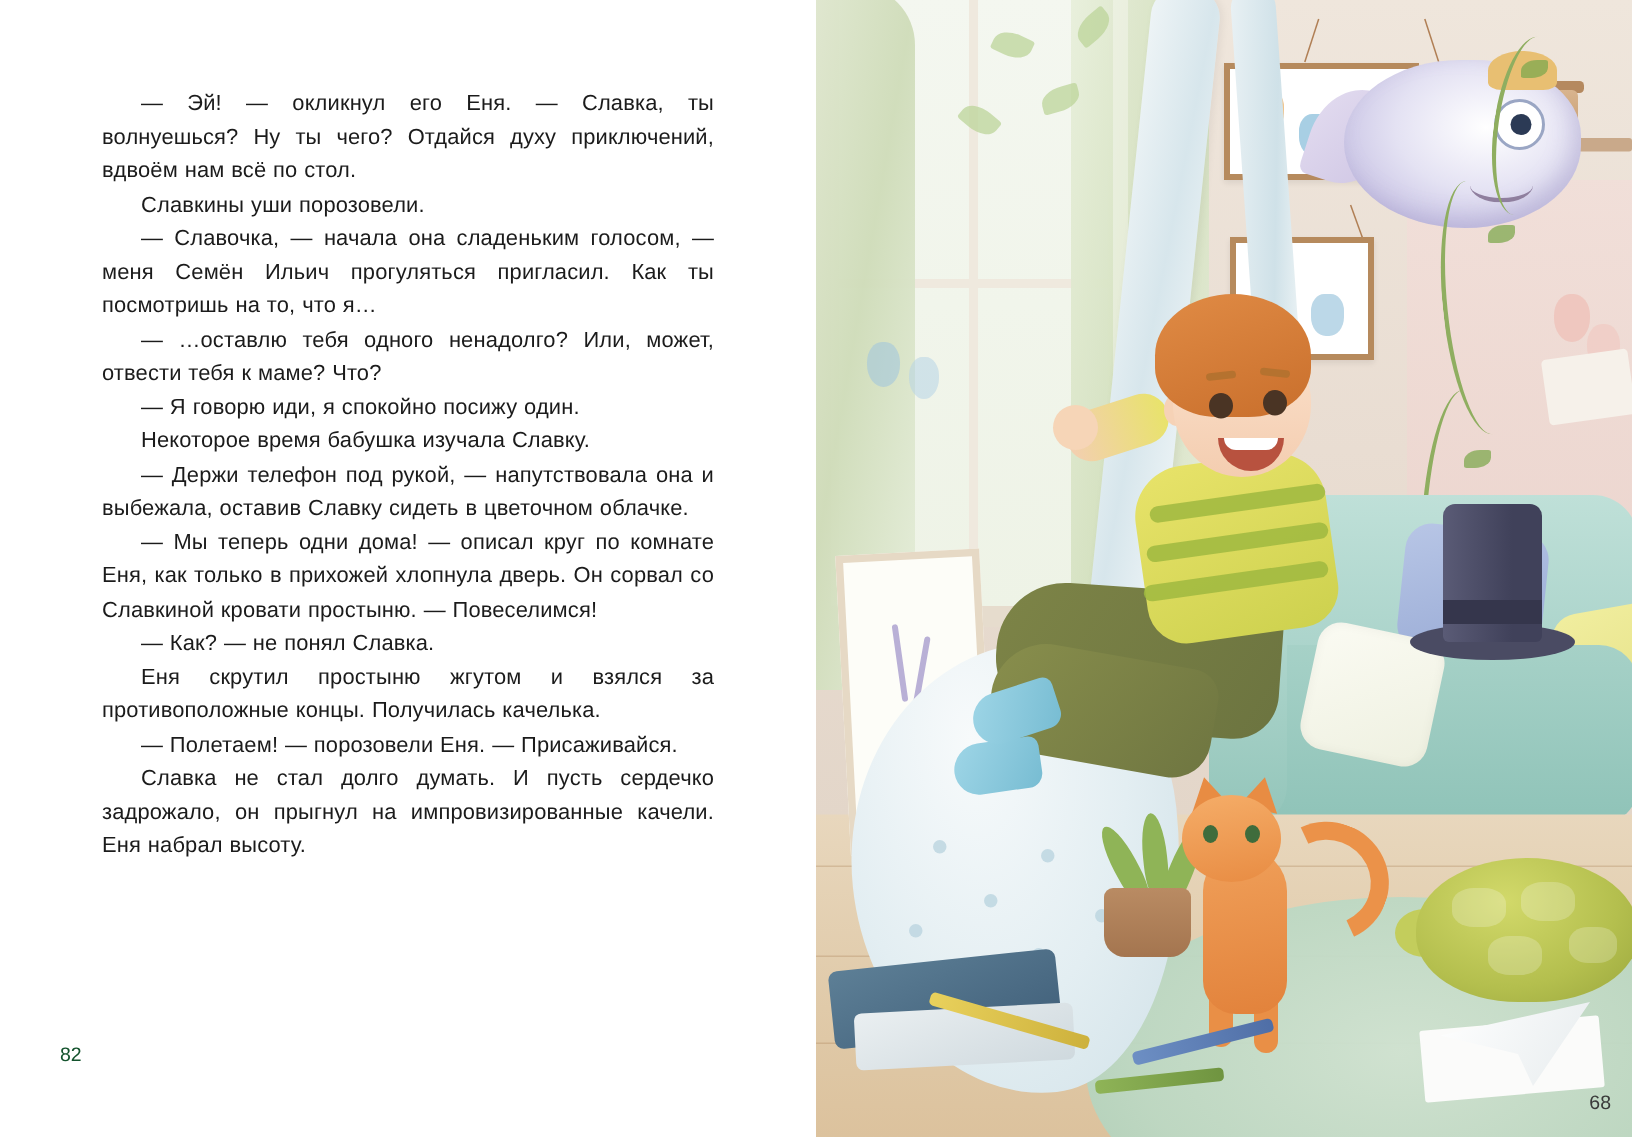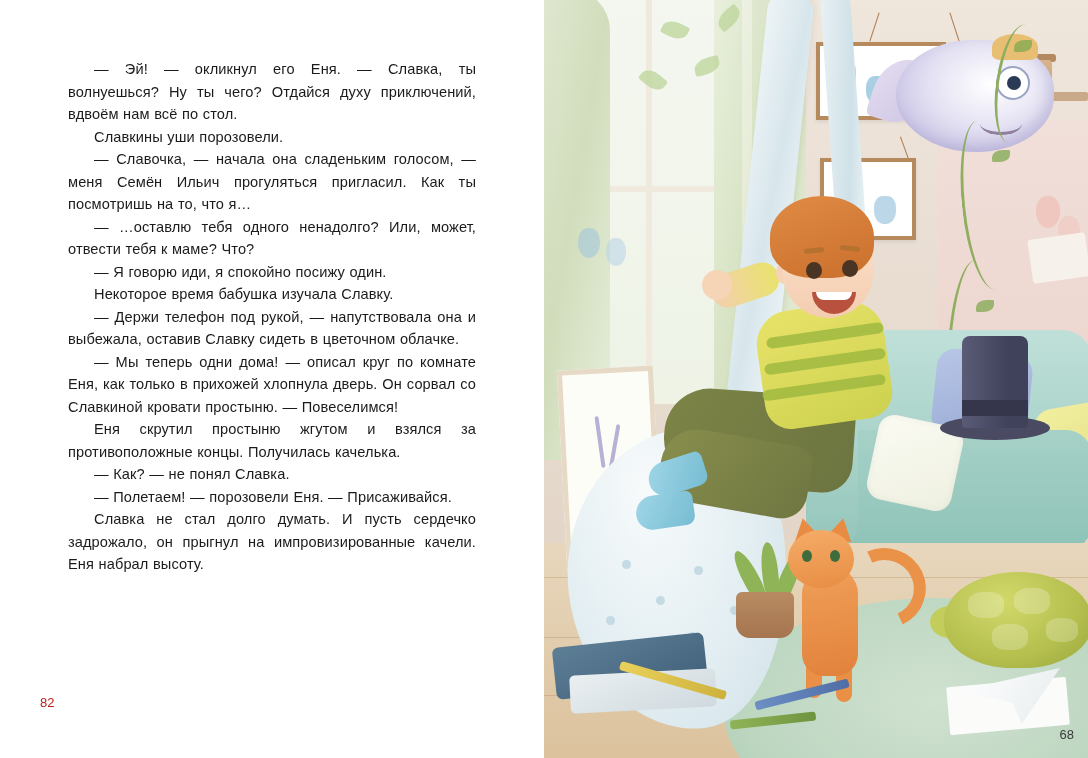--- a/index.html
+++ b/index.html
@@ -42,21 +42,21 @@
     text-align: justify;
     text-indent: 26px;
     letter-spacing: 0.1px;
     word-spacing: 0.4px;
   }
   .folio-left {
     position: absolute;
     left: 40px;
     bottom: 48px;
     font-size: 13px;
-    color: #b91c1c;
+    color: #14532d;
     font-family: "Liberation Sans", sans-serif;
   }
   .folio-right {
     position: absolute;
     right: 14px;
     bottom: 16px;
     font-size: 13px;
     color: #3a3a3a;
     font-family: "Liberation Sans", sans-serif;
     z-index: 40;
@@ -422,22 +422,22 @@
   <div class="page-left">
     <div class="text-column">
       <p class="para">— Эй! — окликнул его Еня. — Славка, ты волнуешься? Ну ты чего? Отдайся духу приключений, вдвоём нам всё по стол.</p>
       <p class="para">Славкины уши порозовели.</p>
       <p class="para">— Славочка, — начала она сладеньким голосом, — меня Семён Ильич прогуляться пригласил. Как ты посмотришь на то, что я…</p>
       <p class="para">— …оставлю тебя одного ненадолго? Или, может, отвести тебя к маме? Что?</p>
       <p class="para">— Я говорю иди, я спокойно посижу один.</p>
       <p class="para">Некоторое время бабушка изучала Славку.</p>
       <p class="para">— Держи телефон под рукой, — напутствовала она и выбежала, оставив Славку сидеть в цветочном облачке.</p>
       <p class="para">— Мы теперь одни дома! — описал круг по комнате Еня, как только в прихожей хлопнула дверь. Он сорвал со Славкиной кровати простыню. — Повеселимся!</p>
+      <p class="para">— Как? — не понял Славка.</p>
       <p class="para">Еня скрутил простыню жгутом и взялся за противоположные концы. Получилась качелька.</p>
-      <p class="para">— Как? — не понял Славка.</p>
       <p class="para">— Полетаем! — порозовели Еня. — Присаживайся.</p>
       <p class="para">Славка не стал долго думать. И пусть сердечко задрожало, он прыгнул на импровизированные качели. Еня набрал высоту.</p>
     </div>
     <div class="folio-left">82</div>
   </div>
 
   <div class="page-right">
     <div class="illo">
 
       <div class="wall"></div>

